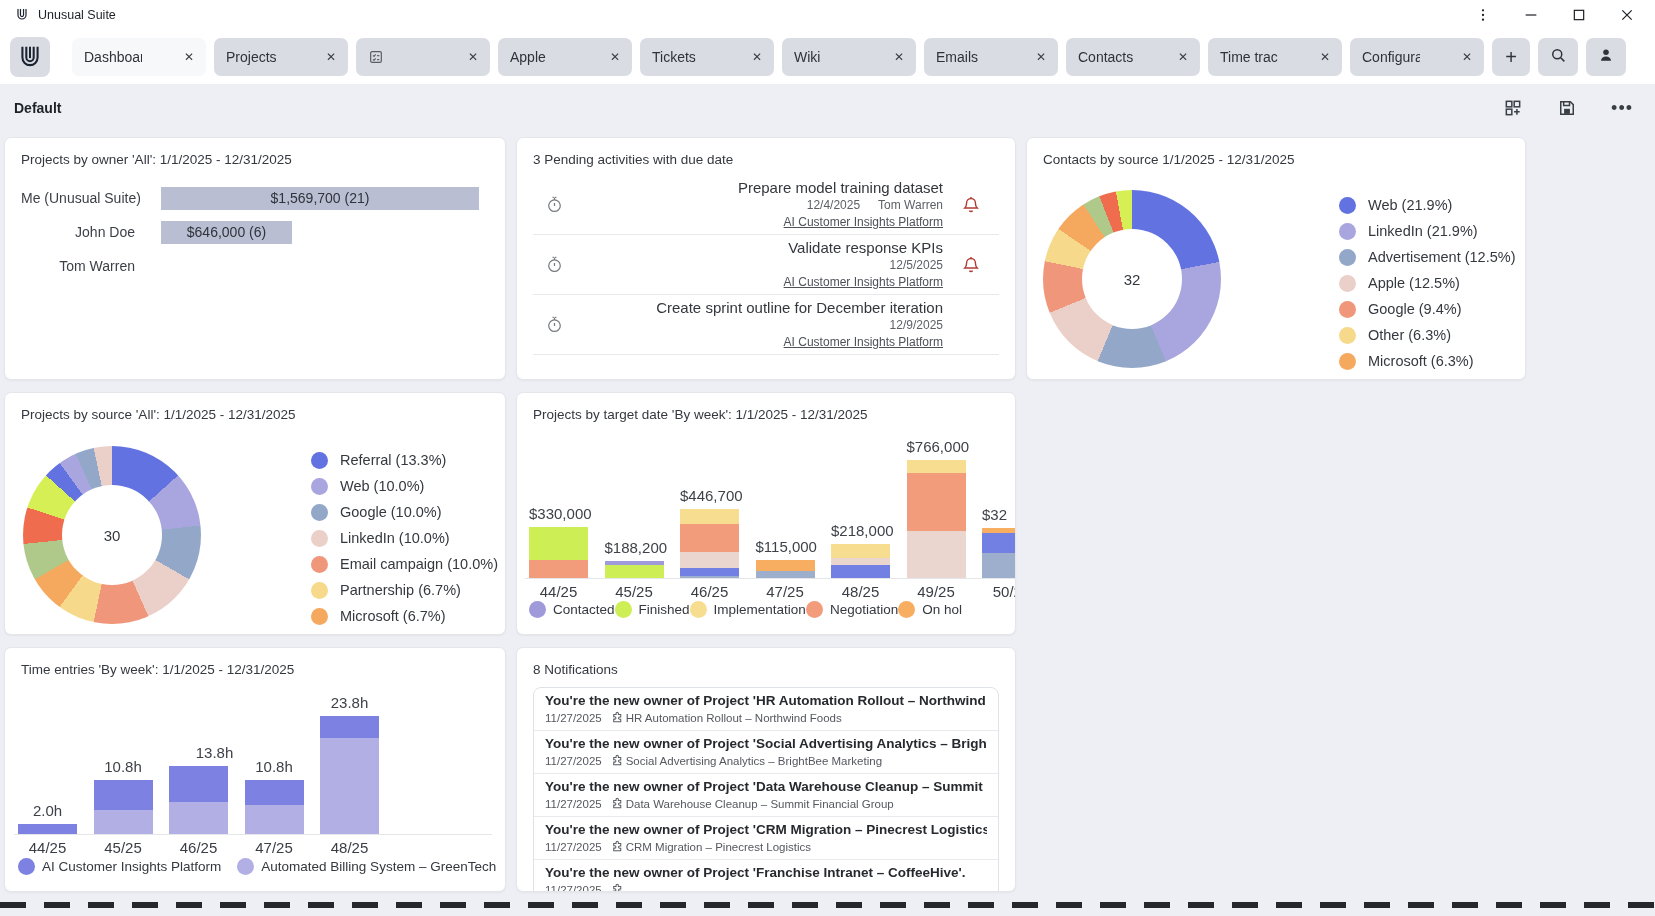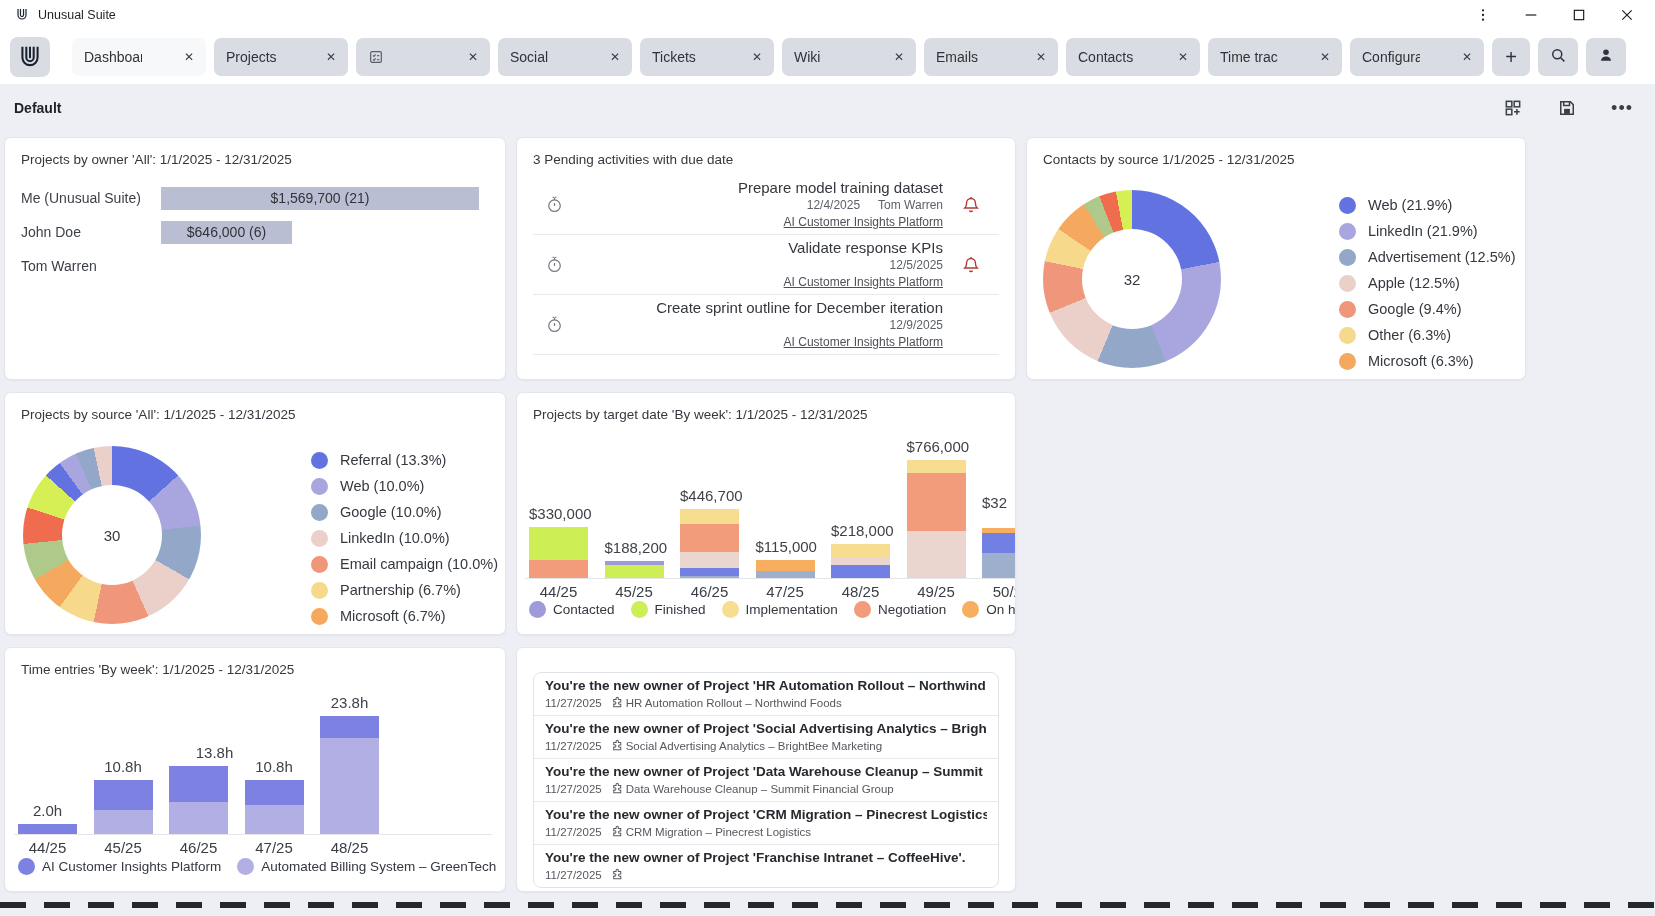--- a/index.html
+++ b/index.html
@@ -42,21 +42,21 @@
   #w-owner    { left:4px;    top:137px; width:502px; height:243px; }
   #w-pending  { left:516px;  top:137px; width:500px; height:243px; }
   #w-contacts { left:1026px; top:137px; width:500px; height:243px; }
   #w-psource  { left:4px;    top:392px; width:502px; height:243px; }
   #w-ptarget  { left:516px;  top:392px; width:500px; height:243px; }
   #w-time     { left:4px;    top:647px; width:502px; height:245px; }
   #w-notif    { left:516px;  top:647px; width:500px; height:245px; }
   
   .orows { margin-top:14px; }
   .orow { display:flex; align-items:center; height:34px; }
-  .olabel { width:140px; text-align:left; font-size:14px; color:#3b3f46; padding-right:10px; white-space:nowrap; }
+  .olabel { width:140px; text-align:right; font-size:14px; color:#3b3f46; padding-right:26px; white-space:nowrap; }
   .otrack { flex:1; height:23px; position:relative; }
   .obar { height:23px; background:#b9bed2; display:flex; align-items:center; justify-content:center; }
   .obartext { font-size:14px; color:#30333a; white-space:nowrap; padding:0 3px; }
   
   .actlist { margin-top:8px;text-align:right; }
   .actitem { display:flex; align-items:center; min-height:56px; border-bottom:1px solid #e7e9ed; padding:4px 0; }
   .acticon { width:42px; display:flex; justify-content:center; flex:0 0 auto; }
   .acticon svg { width:19px; height:19px; }
   .actmain { flex:1; min-width:0; }
   .actname { font-size:15px; color:#33373d; }
@@ -155,21 +155,21 @@
             <rect x="4" y="4" width="16" height="16" rx="2"></rect>
             <path d="M7.5 9.5l1.5 1.5 2.5-2.8"></path>
             <path d="M13.5 10h3.5"></path>
             <path d="M7.5 15.5l1.5 1.5 2.5-2.8"></path>
             <path d="M13.5 16h3.5"></path>
           </svg></span>
         <span class="tablabel">Technical f...</span>
         <span class="tabclose">✕</span>
       </div>
       <div class="tab">
-        <span class="tablabel">Social</span>
+        <span class="tablabel">Apple</span>
         <span class="tabclose">✕</span>
       </div>
       <div class="tab">
         <span class="tablabel">Tickets</span>
         <span class="tabclose">✕</span>
       </div>
       <div class="tab">
         <span class="tablabel">Wiki</span>
         <span class="tabclose">✕</span>
       </div>
@@ -426,24 +426,24 @@
         <div class="vseg" style="height: 57.7676px; background: rgb(242, 156, 123);"></div>
         <div class="vseg" style="height: 13.094px; background: rgb(247, 221, 144);"></div>
       </div>
       <div class="vlabel" style="left: 389.5px; width: 59px; top: 45px; text-align: center;">$766,000</div>
       <div class="xlabel" style="left: 381.5px; width: 75px; top: 190px;">49/25</div>
       <div class="vbar" style="left: 465px; width: 59px; height: 50px; top: 135px;">
         <div class="vseg" style="height: 24.6154px; background: rgb(157, 175, 205);"></div>
         <div class="vseg" style="height: 20px; background: rgb(114, 128, 228);"></div>
         <div class="vseg" style="height: 5.38462px; background: rgb(248, 174, 97);"></div>
       </div>
-      <div class="vlabel" style="left: 465px; width: 59px; top: 101px; text-align: left;">$32</div>
+      <div class="vlabel" style="left: 465px; width: 59px; top: 113px; text-align: left;">$32</div>
       <div class="xlabel" style="left: 457px; width: 75px; top: 190px;">50/25</div>
       <div class="axisline" style="left: 8px; width: 492px; top: 185px;"></div>
-      <div class="blegend" style="left: 12px; top: 208px; gap: 16px;">
+      <div class="blegend" style="left: 12px; top: 208px; ">
         <div class="item">
           <span class="ldot" style="background: rgb(159, 155, 219);"></span>
           <span class="llabel">Contacted</span>
         </div>
         <div class="item">
           <span class="ldot" style="background: rgb(205, 238, 85);"></span>
           <span class="llabel">Finished</span>
         </div>
         <div class="item">
           <span class="ldot" style="background: rgb(247, 221, 144);"></span>
@@ -501,20 +501,21 @@
         </div>
         <div class="item">
           <span class="ldot" style="background: rgb(178, 175, 229);"></span>
           <span class="llabel">Automated Billing System – GreenTech</span>
         </div>
       </div>
     </div>
 </div>
 
 <div class="card" id="w-notif">
+  <div class="cardtitle">8 Notifications</div>
   <div class="notifbox">
       <div class="notifitem">
         <div class="notiftitle">You're the new owner of Project 'HR Automation Rollout – Northwind Fo...</div>
         <div class="notifmeta">
           <span>11/27/2025</span>
           <span class="picon">
             <svg viewBox="0 0 24 24" fill="none" stroke="#585c63" stroke-width="1.9">
               <path d="M5 20v-5h2a2.1 2.1 0 1 0 0-4.2H5V6.5h4.4v-2a2.1 2.1 0 1 1 4.2 0v2H18V11h-2a2.1 2.1 0 1 0 0 4.2h2V20z"></path>
             </svg>
           </span>

